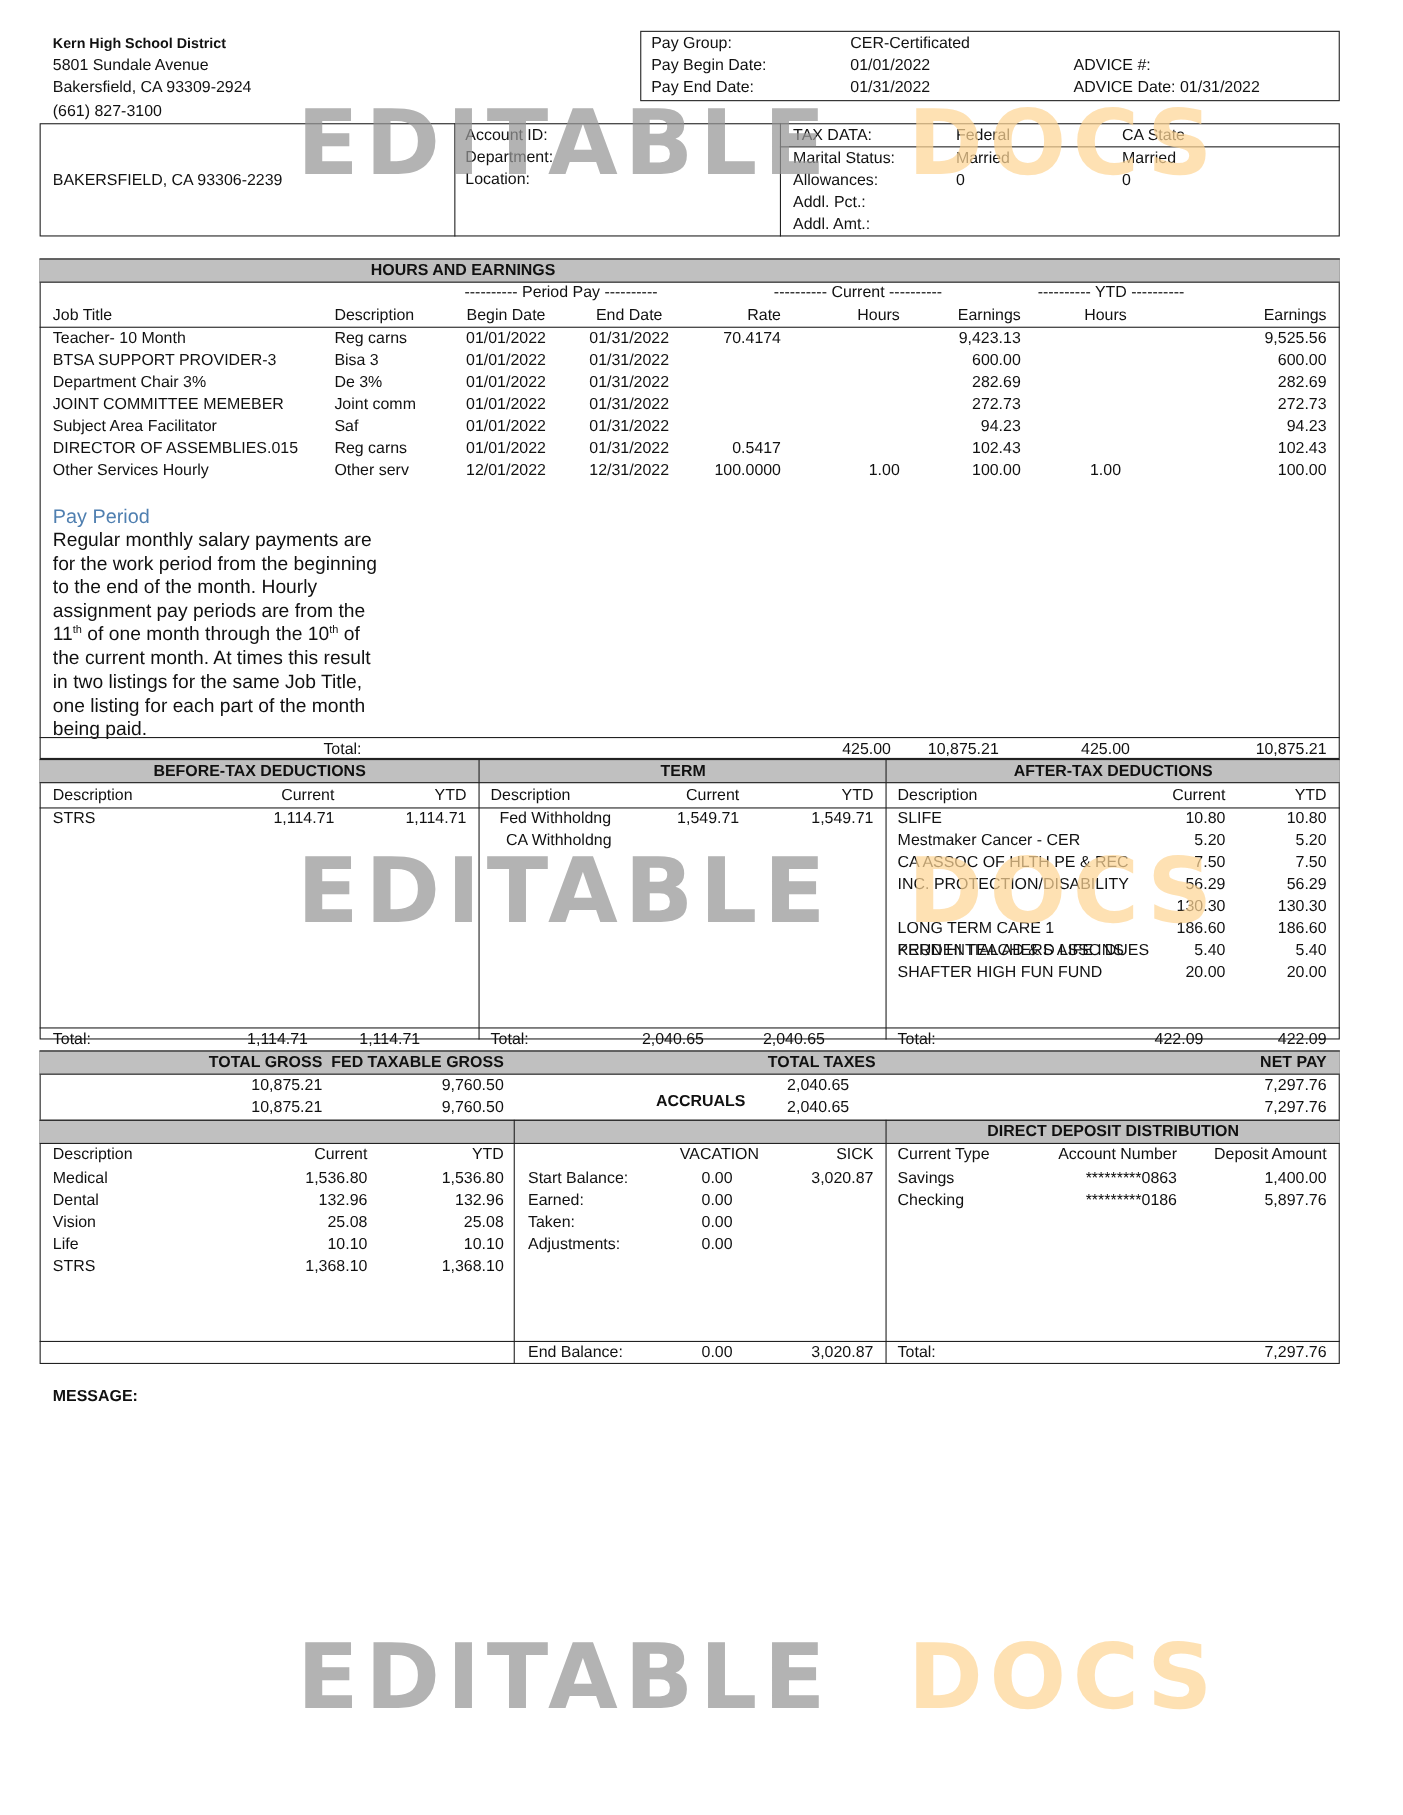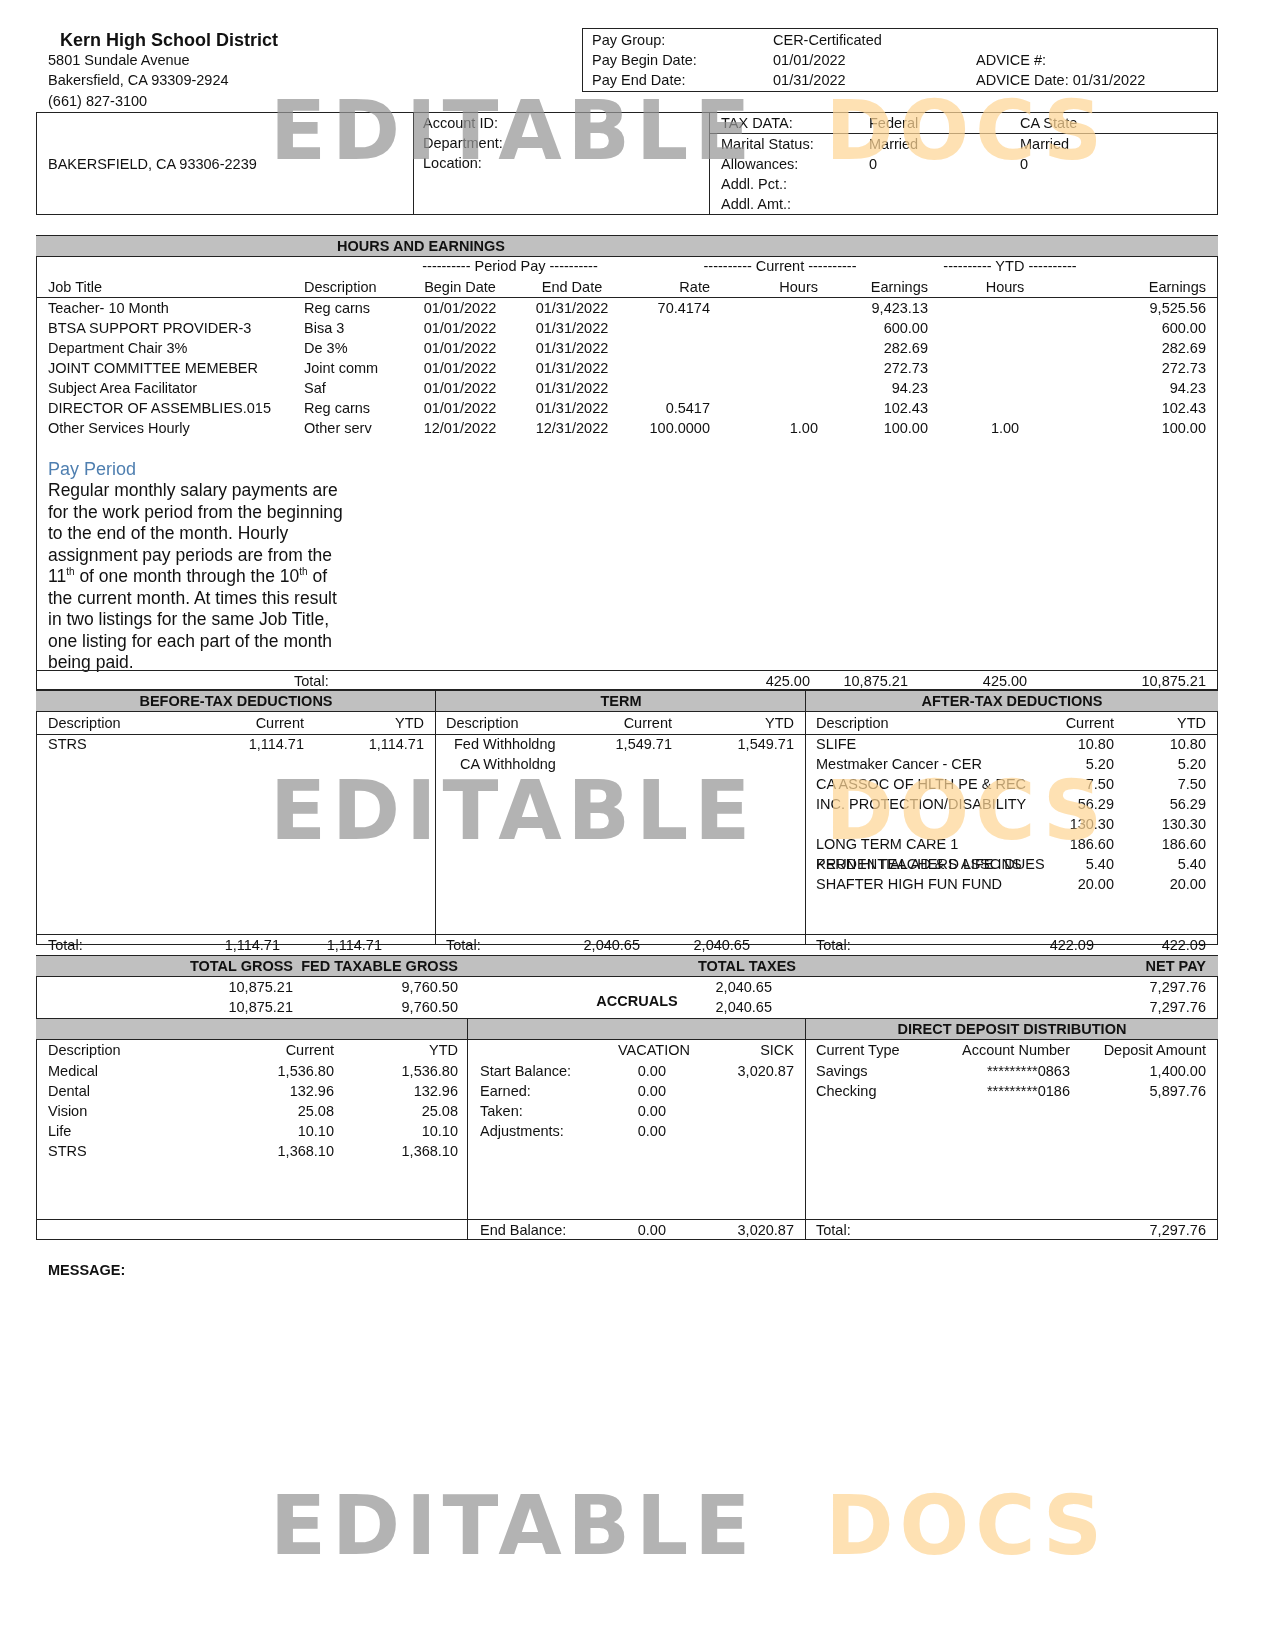--- a/index.html
+++ b/index.html
@@ -24,21 +24,21 @@
     .pp-title { color: #4f7fb0; font-family: "Liberation Sans", sans-serif; font-size: 18px; }
     .pp-text { font-family: "Liberation Sans", sans-serif; font-size: 17.5px; line-height: 21.5px; color: #111; white-space: normal; width: 300px; }
     .pp-text sup { font-size: 10px; vertical-align: super; line-height: 0; }
     .wm { position: absolute; font-family: "DejaVu Sans", sans-serif; font-weight: bold; font-size: 82px; letter-spacing: 6px; line-height: 82px; white-space: nowrap; pointer-events: none; margin-left: 20px; }
     .wm .g { color: rgba(150,150,150,0.72); }
     .wm .o { color: rgba(253,214,150,0.72); }
   </style>
 </head>
 <body>
 
-<div class="t b" style="left:60px;top:30px;font-size:18px;">Kern High School District</div>
+<div class="t b" style="left:48px;top:30px;font-size:13px;">Kern High School District</div>
 <div class="t" style="left:48px;top:50px;">5801 Sundale Avenue</div>
 <div class="t" style="left:48px;top:70px;">Bakersfield, CA 93309-2924</div>
 <div class="t" style="left:48px;top:91px;">(661) 827-3100</div>
 
 <div class="box" style="left:582px;top:28px;width:636px;height:64px;"></div>
 <div class="t" style="left:592px;top:30px;">Pay Group:</div>
 <div class="t" style="left:773px;top:30px;">CER-Certificated</div>
 <div class="t" style="left:592px;top:50px;">Pay Begin Date:</div>
 <div class="t" style="left:773px;top:50px;">01/01/2022</div>
 <div class="t" style="left:976px;top:50px;">ADVICE #:</div>

